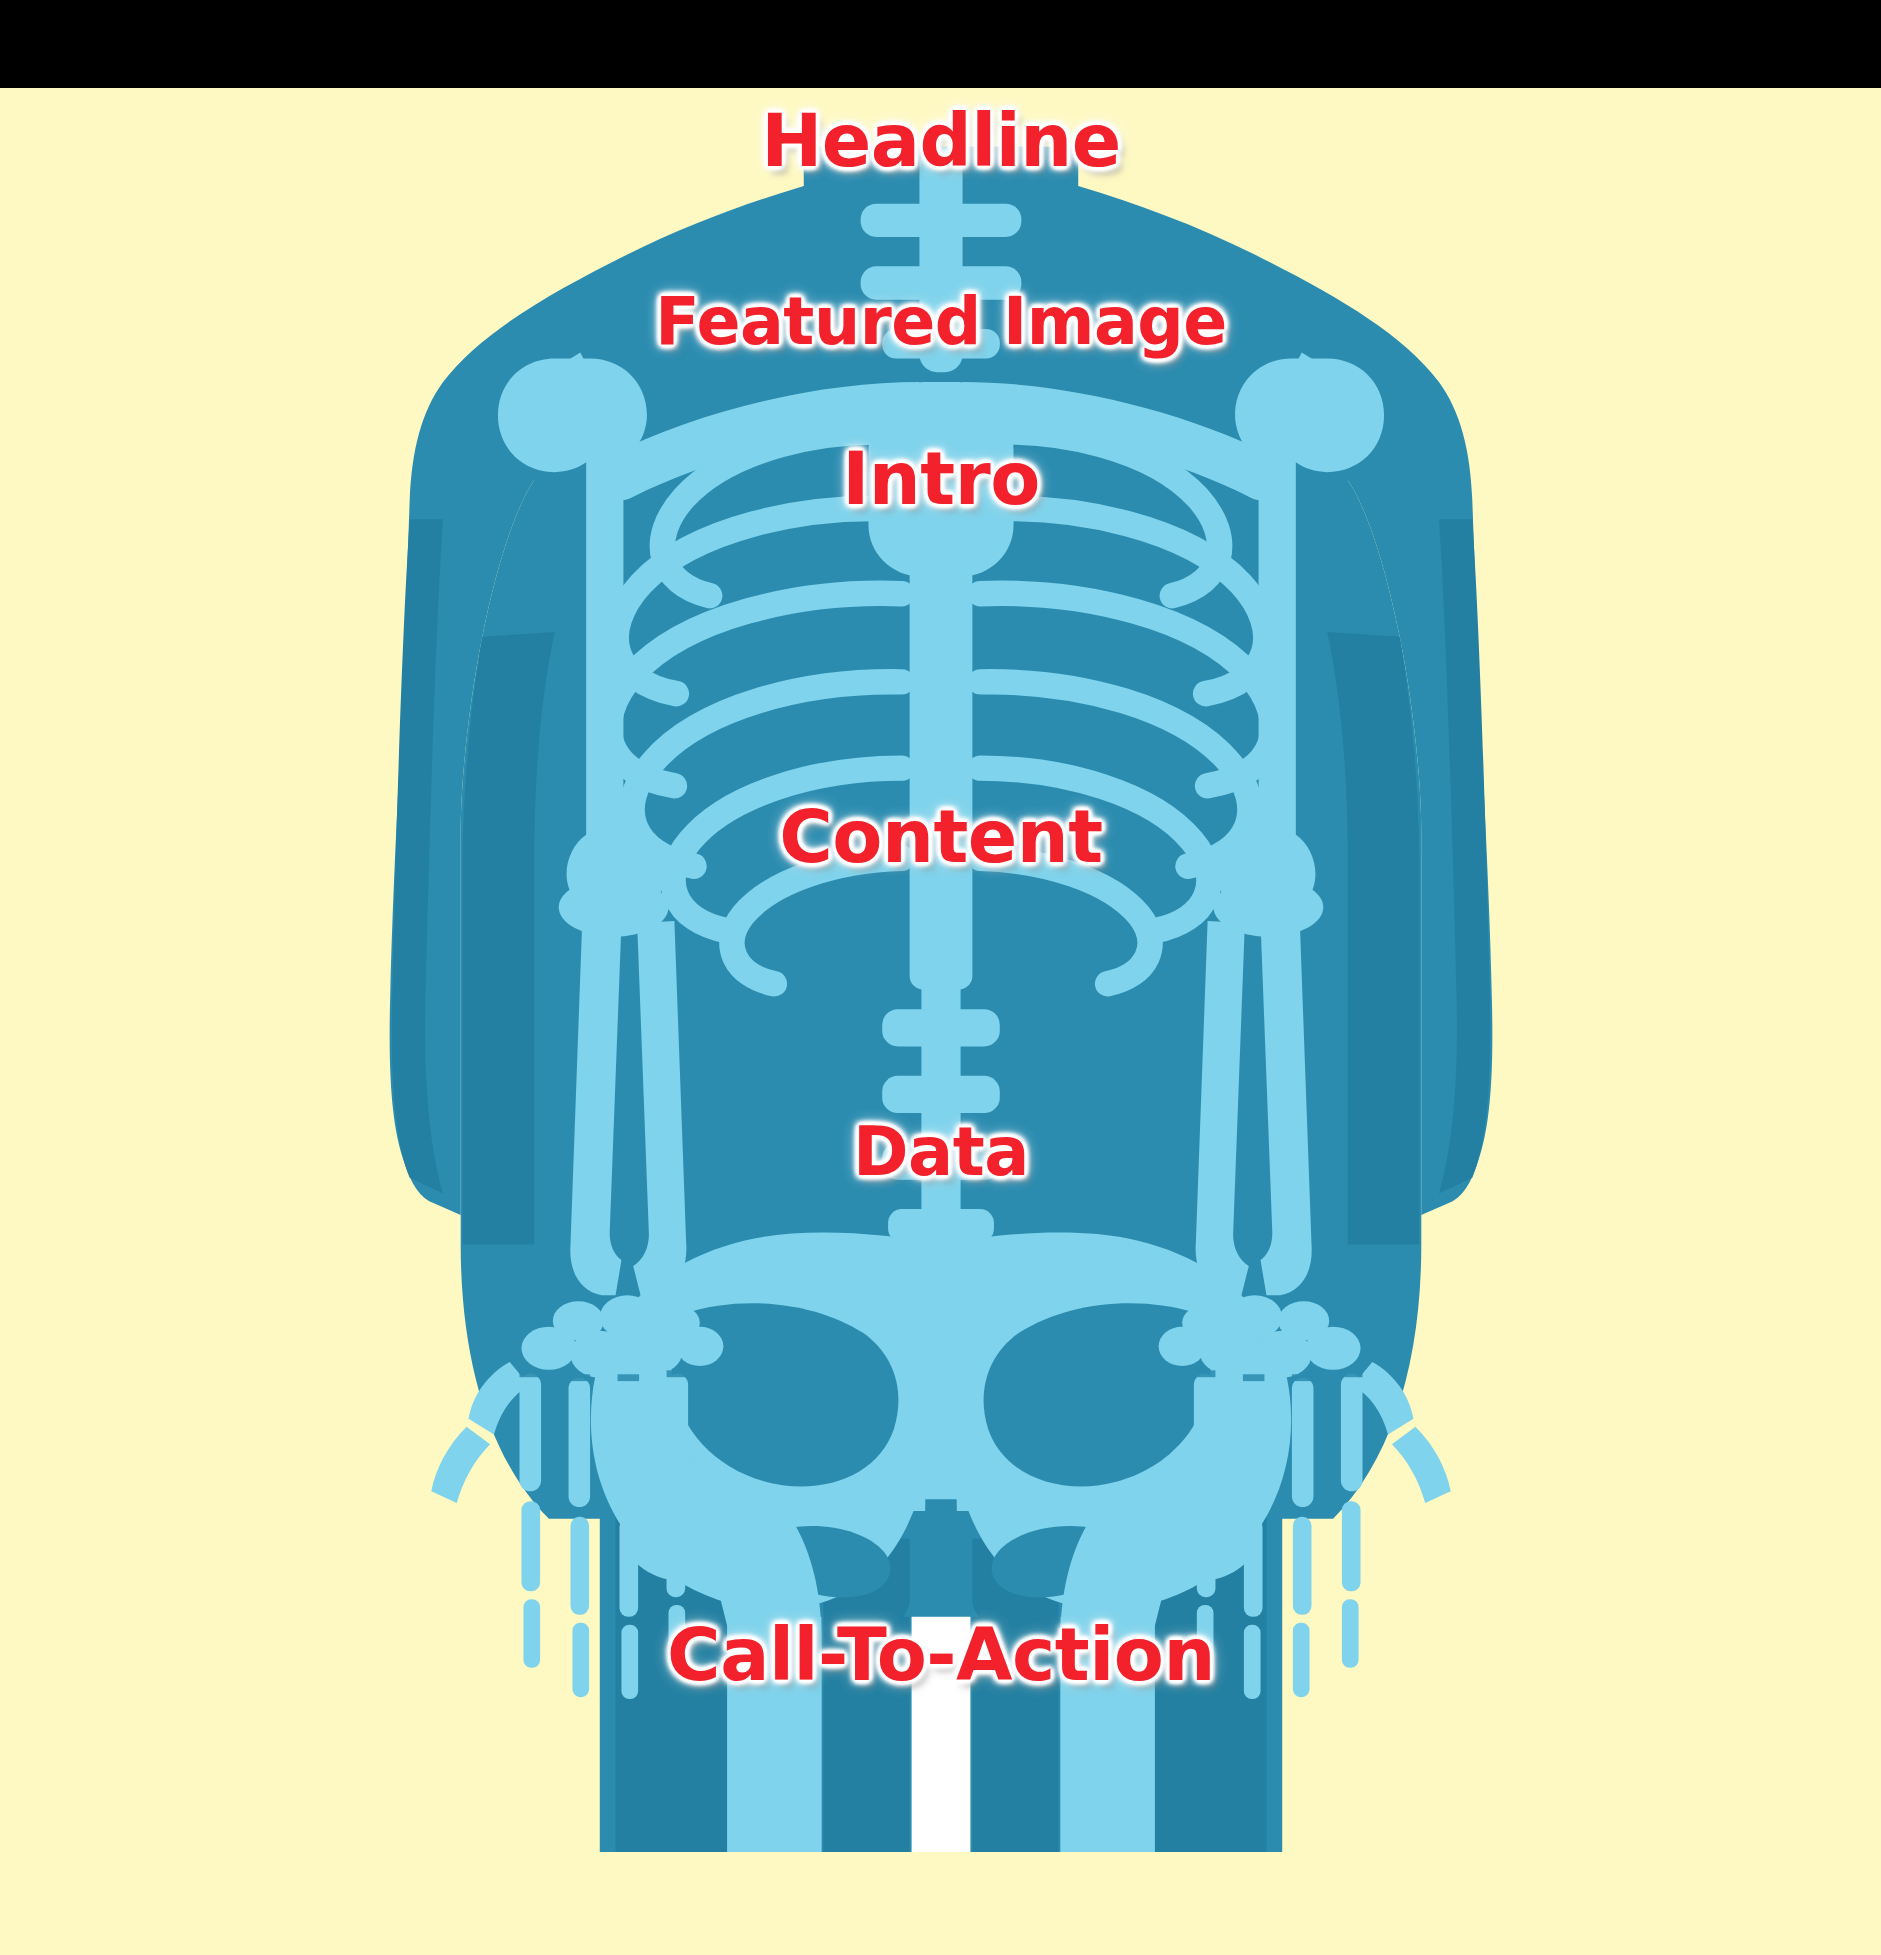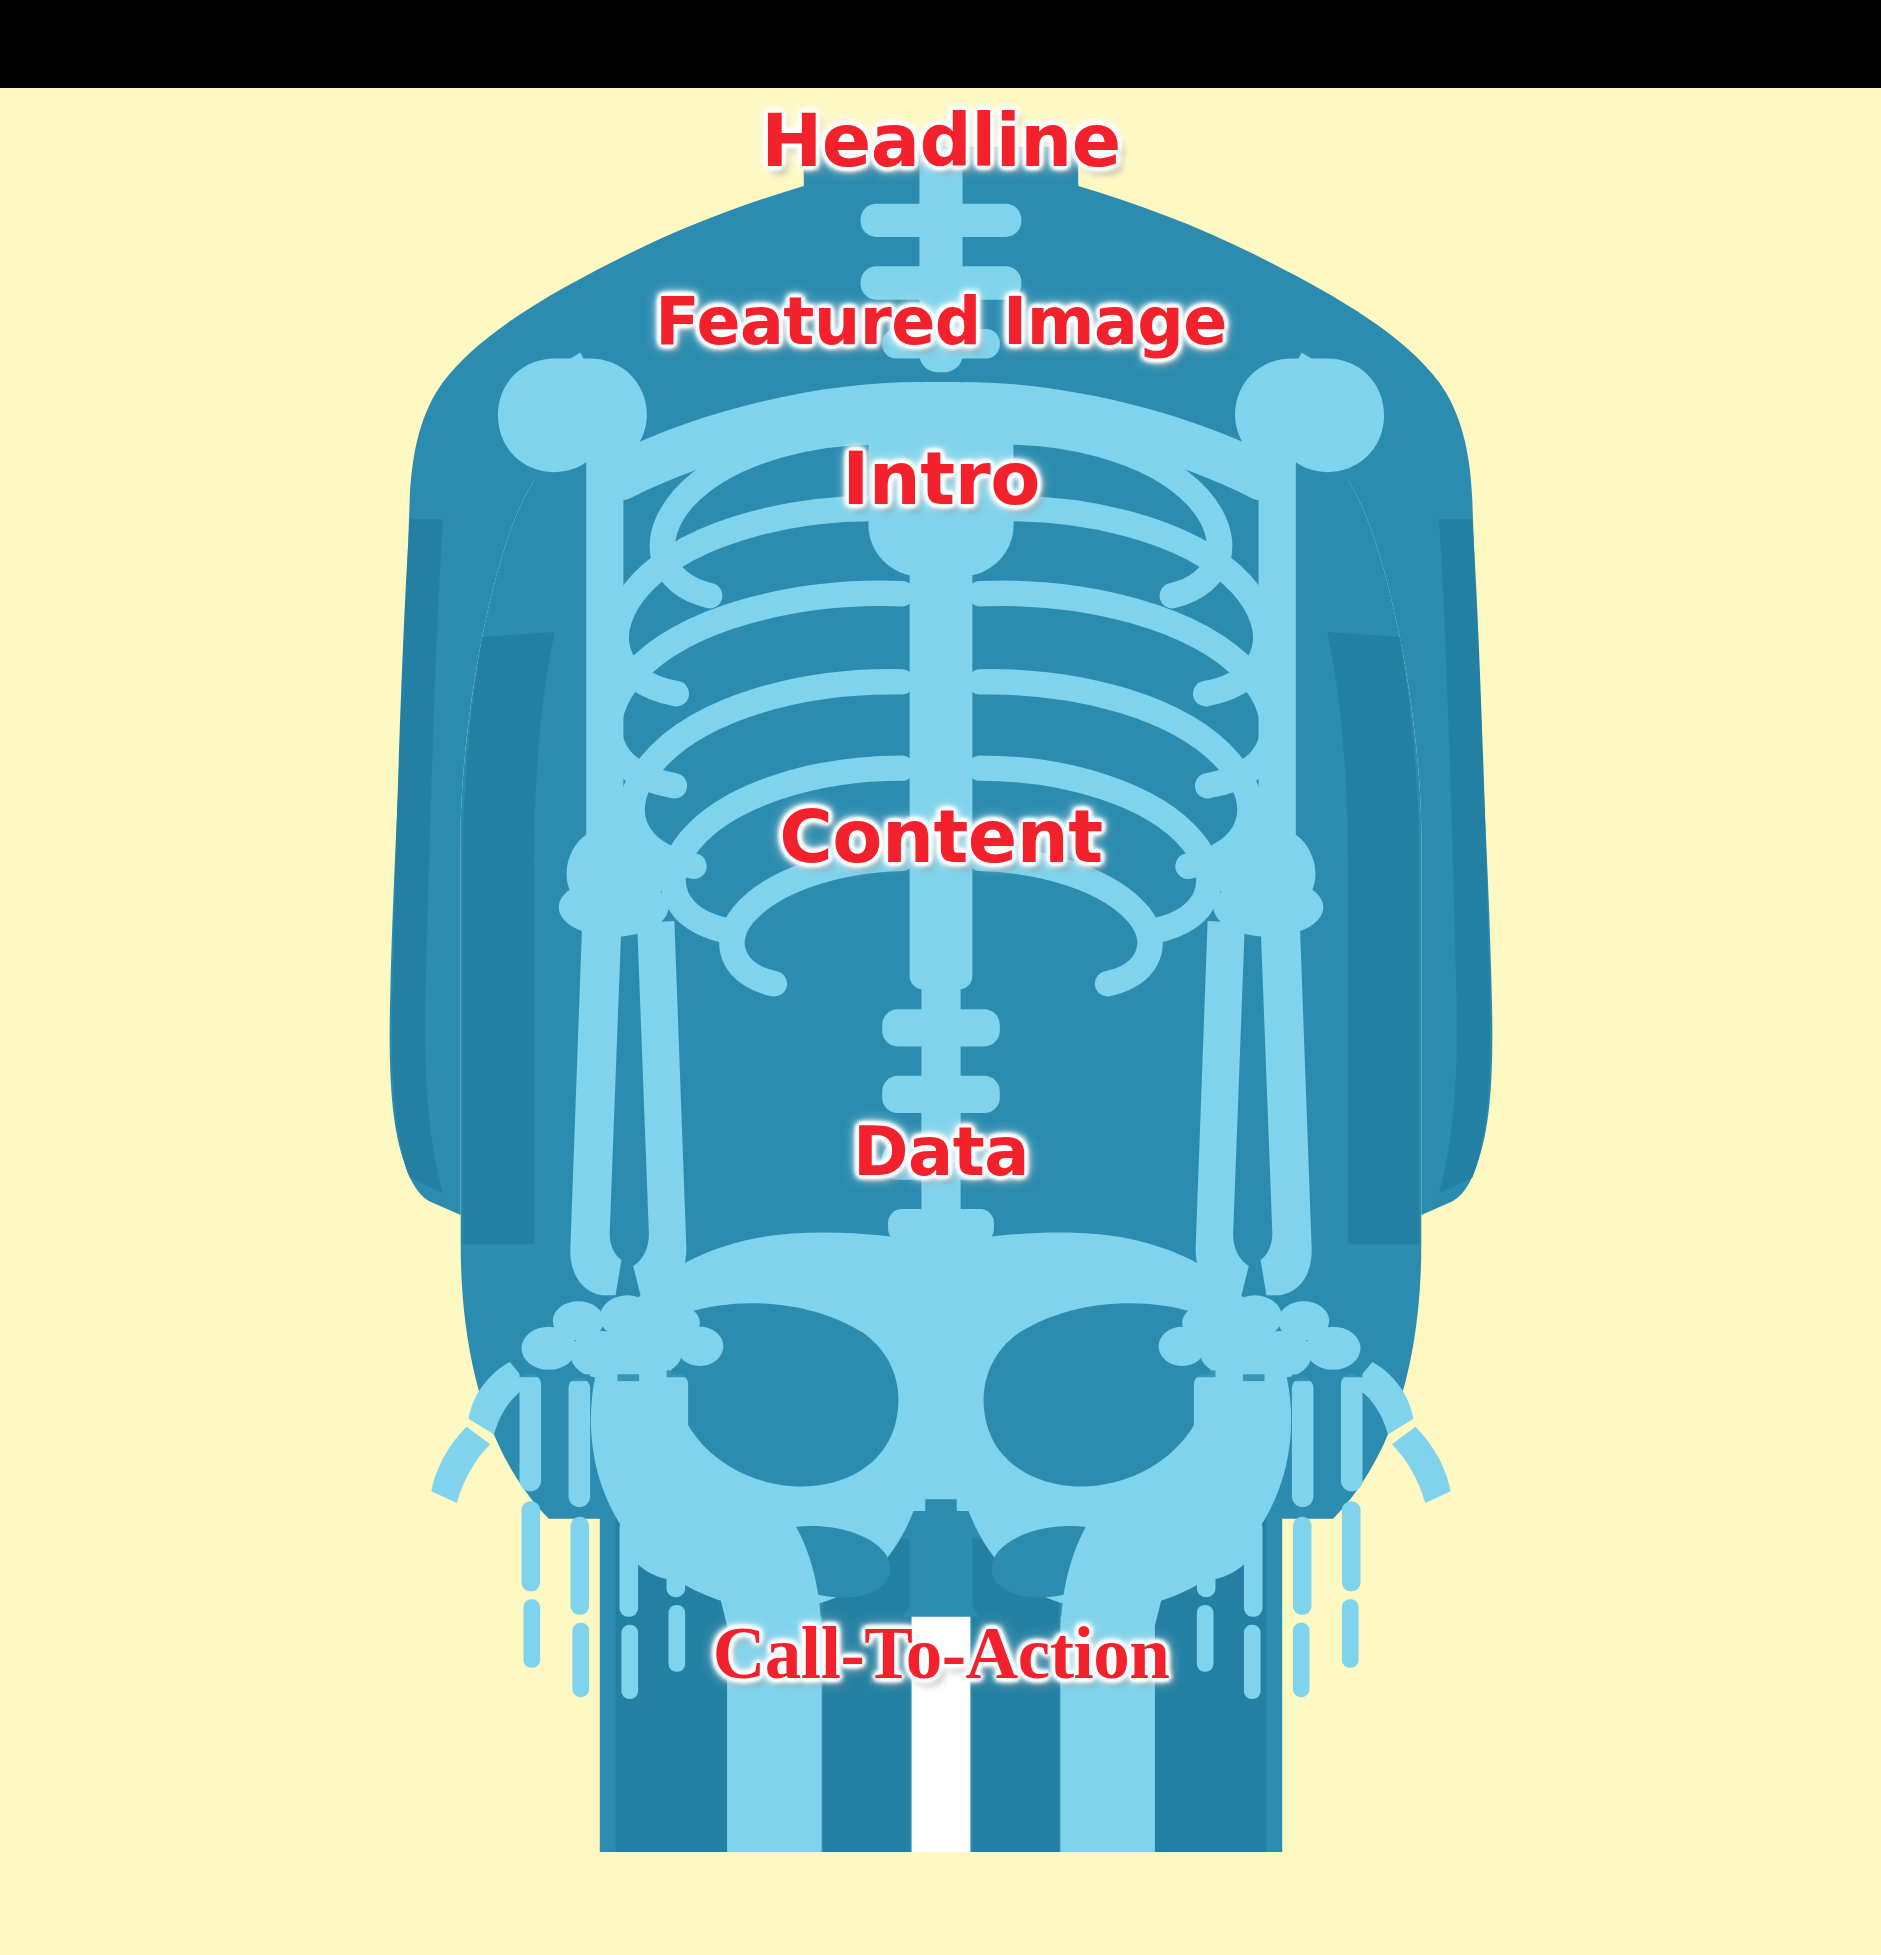--- a/index.html
+++ b/index.html
@@ -66,21 +66,21 @@
        0 0 15.7px #ffffff,
        4.9px 6.9px 7.8px rgba(110,110,110,0.55);
   }
   .lbl-headline        { top: 9.8px;   font-size: 73px; }
   .lbl-featured-image  { top: 196px;  font-size: 65px; }
   .lbl-intro           { top: 348px;  font-size: 73px; }
   .lbl-meta            { top: 515px;  font-size: 73px; }
   .lbl-subheads        { top: 706px;  font-size: 73px; }
   .lbl-data            { top: 1025px; font-size: 67px; }
   .lbl-content         { top: 1300px; font-size: 73px; }
-  .lbl-cta             { top: 1524px; font-size: 73px; font-family: Liberation Serif, serif; }
+  .lbl-cta             { top: 1524px; font-size: 73px; }
 </style>
 </head>
 <body>
 
 <div id="stage">
 
   <div id="topbar"></div>
 
   <div id="figure-wrap">
 

